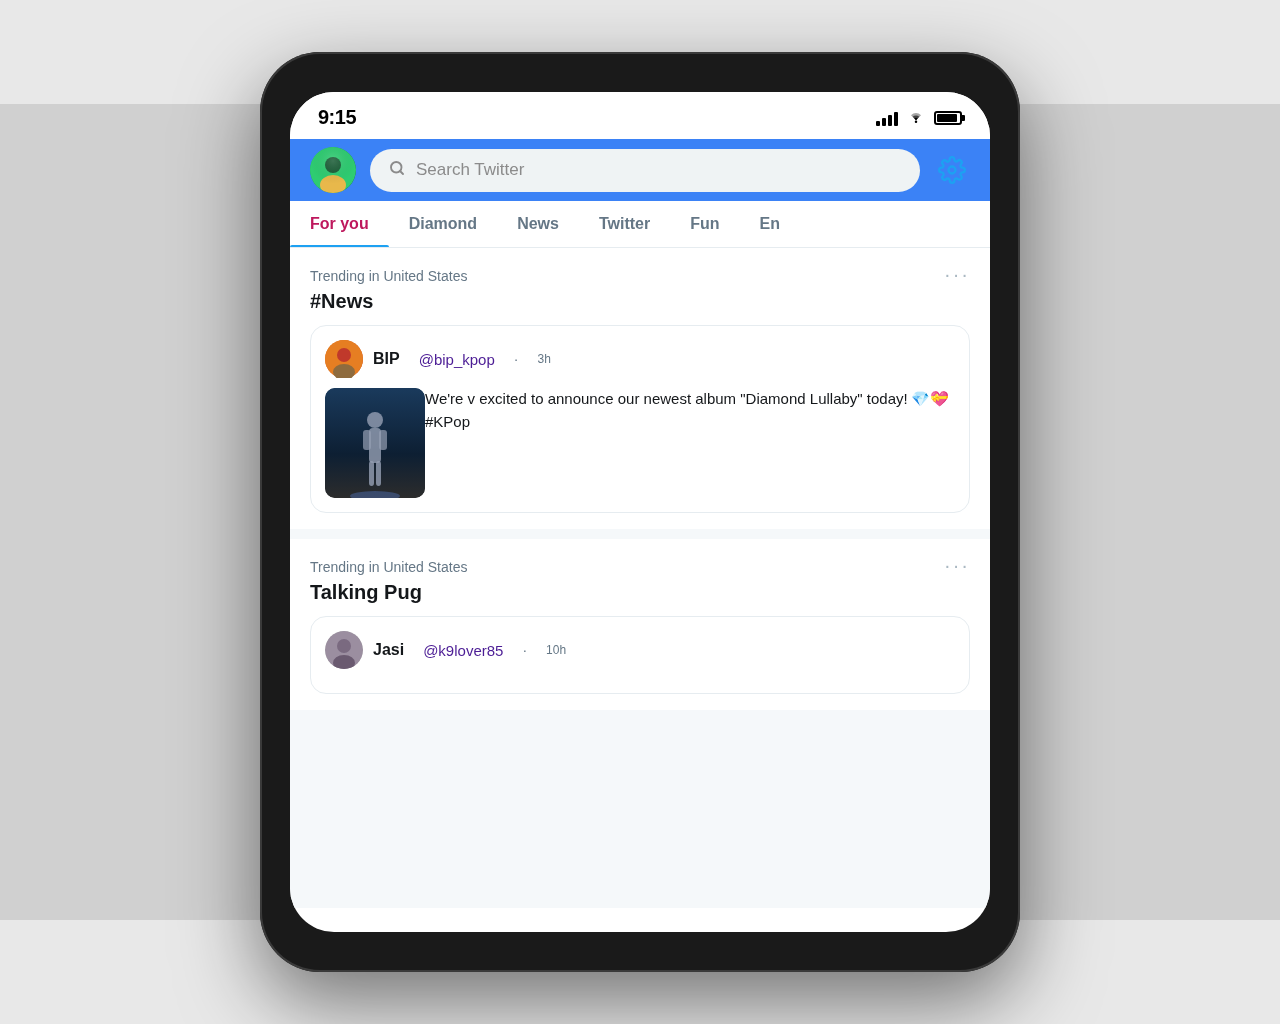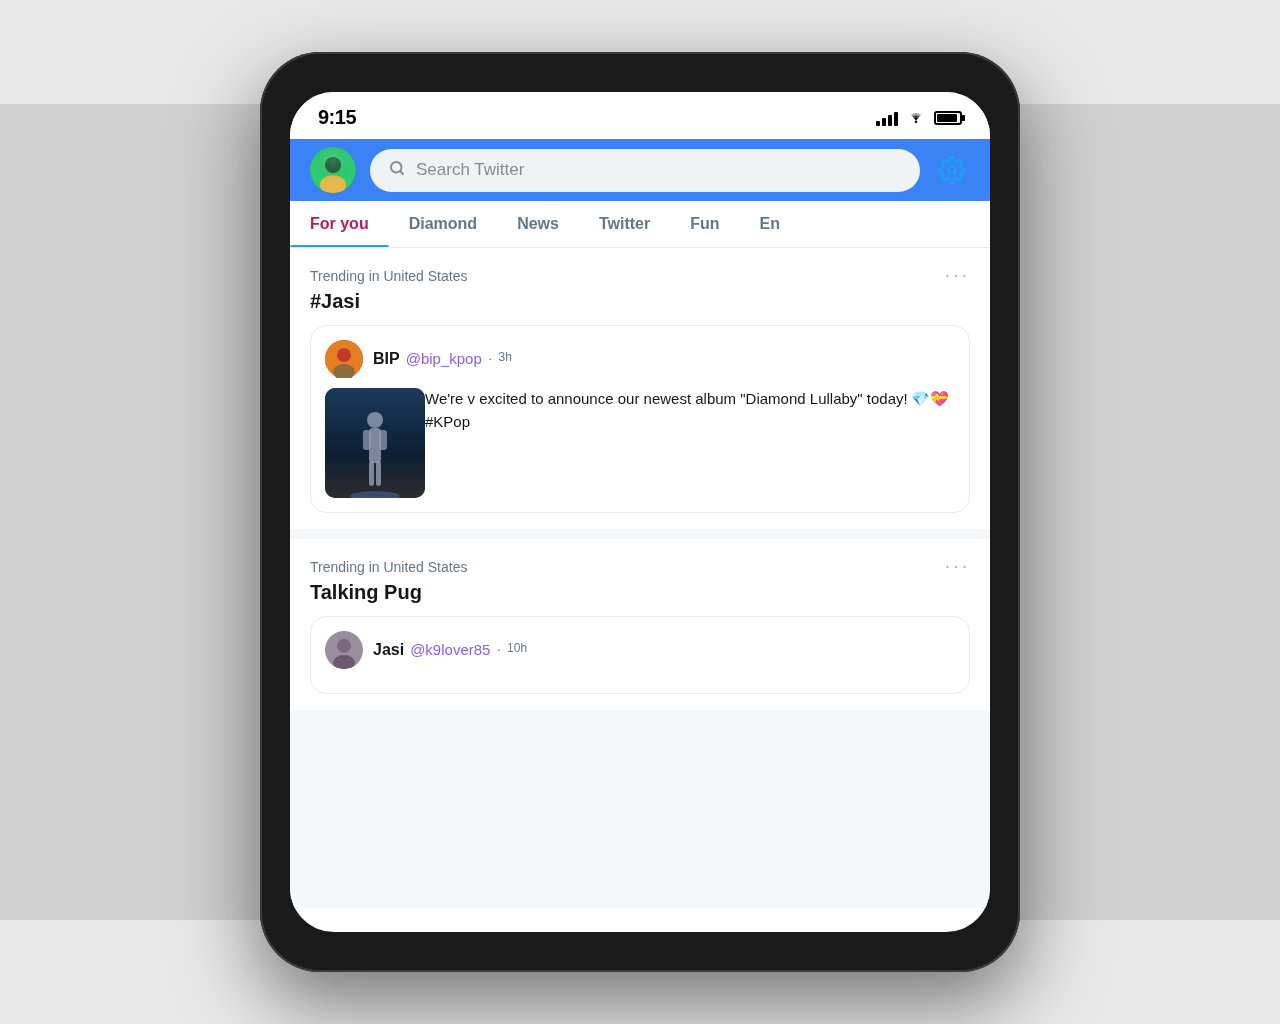--- a/index.html
+++ b/index.html
@@ -236,32 +236,32 @@
       background: linear-gradient(135deg, #e67e22, #c0392b);
       flex-shrink: 0;
       display: flex;
       align-items: center;
       justify-content: center;
       font-size: 16px;
       color: #fff;
     }
     .tweet-user-info {
       display: flex;
-      align-items: flex-start;
-      gap: 6px;
+      align-items: center;
+      gap: 19px;
       flex-wrap: wrap;
     }
     .tweet-name {
       font-size: 16px;
       font-weight: 700;
       color: #14171a;
     }
     .tweet-handle {
       font-size: 15px;
-      color: #8b5cf6;
+      color: #4c1d95;
     }
     .tweet-dot {
       color: #657786;
       font-size: 14px;
     }
     .tweet-time {
       font-size: 12px;
       color: #657786;
     }
     .tweet-body {
@@ -383,21 +383,21 @@
         </div>
       </div>
 
       <div class="content">
 
         <div class="trend-section">
           <div class="trend-header">
             <span class="trend-location">Trending in United States</span>
             <span class="trend-more">···</span>
           </div>
-          <div class="trend-title">#Jasi</div>
+          <div class="trend-title">#News</div>
 
           <div class="tweet-card">
             <div class="tweet-user-row">
               <div class="tweet-avatar">
                 <svg width="38" height="38" viewBox="0 0 38 38">
                   <circle cx="19" cy="19" r="19" fill="#e67e22"></circle>
                   <circle cx="19" cy="15" r="7" fill="#c0392b"></circle>
                   <ellipse cx="19" cy="32" rx="11" ry="8" fill="#8e6b3e"></ellipse>
                 </svg>
               </div>

